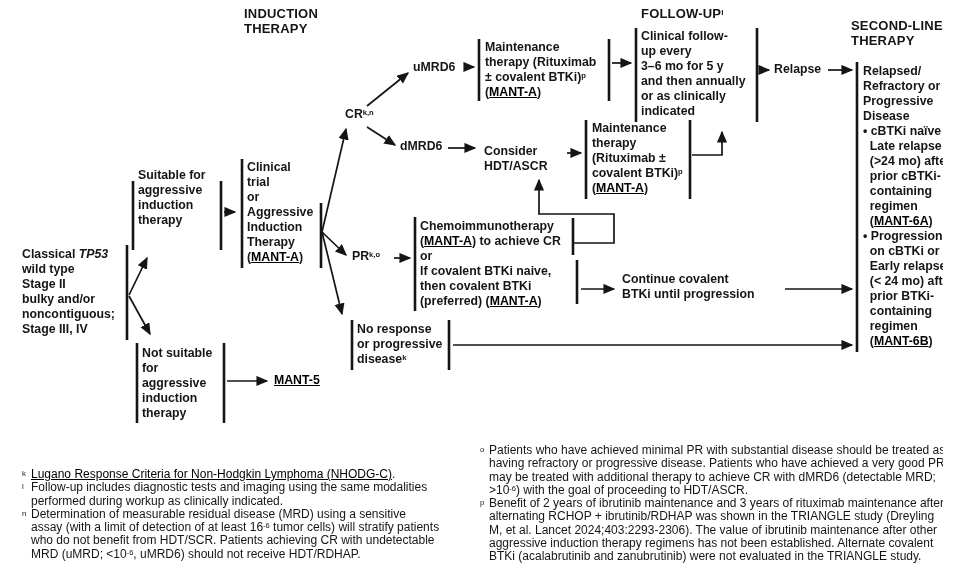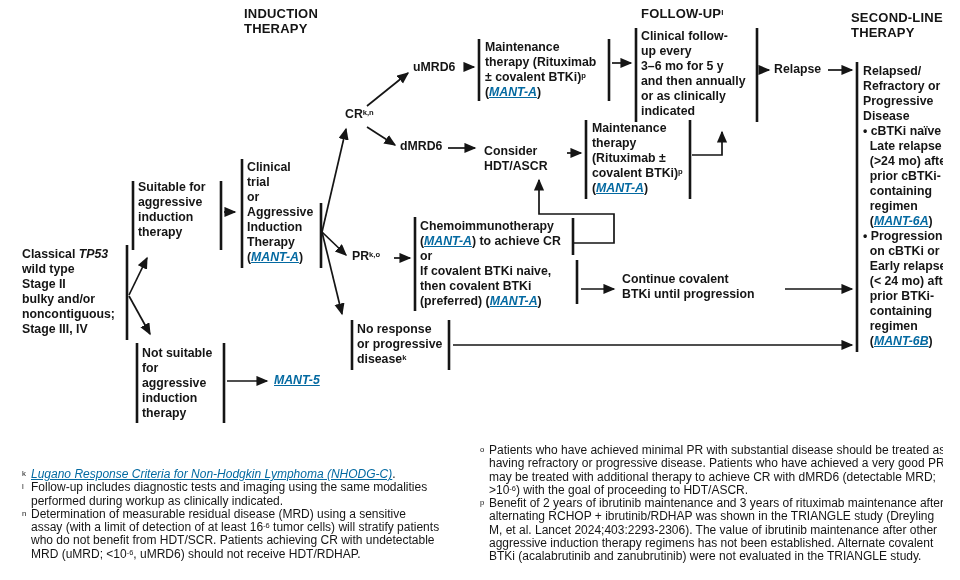--- a/index.html
+++ b/index.html
@@ -7,21 +7,21 @@
     position:relative;width:929px;height:580px;background:#ffffff;
     font-family:"Liberation Sans","DejaVu Sans",sans-serif;color:#151515;
     overflow:hidden;
     margin-left:14px;
   }
   svg.wires{position:absolute;left:0;top:0;}
   .pre{position:absolute;white-space:pre;}
   .nd{font-weight:bold;font-size:12.3px;line-height:15px;}
   .hd{font-weight:bold;font-size:13px;line-height:15px;letter-spacing:.2px;}
   sup{font-size:.62em;line-height:0;position:relative;top:-.38em;vertical-align:baseline;}
-  .link{color:#0369a1;text-decoration:underline;font-style:italic;}
+  .link{color:#000000;text-decoration:underline;}
   .fcol{position:absolute;font-weight:normal;}
   .fn{display:flex;align-items:flex-start;}
   .mk{flex:none;width:9px;font-size:7.8px;position:relative;top:1px;font-weight:normal;}
   .fn-text{white-space:pre;font-size:12px;line-height:13.3px;}
 </style>
 </head>
 <body>
 
 <div id="canvas">
 
@@ -73,30 +73,30 @@
       <line x1="380" y1="258" x2="396" y2="258" marker-end="url(#ah)"></line>
       <line x1="567" y1="289" x2="600" y2="289" marker-end="url(#ah)"></line>
       <line x1="771" y1="289" x2="838" y2="289" marker-end="url(#ah)"></line>
       <line x1="439" y1="345" x2="838" y2="345" marker-end="url(#ah)"></line>
     </g>
   </svg>
 
   <div class="pre hd" style="left:230px;top:6px">INDUCTION
 THERAPY</div>
   <div class="pre hd" style="left:627px;top:6px"><span>FOLLOW-UP</span><sup>l</sup></div>
-  <div class="pre hd" style="left:837px;top:10px">SECOND-LINE
+  <div class="pre hd" style="left:837px;top:18px">SECOND-LINE
 THERAPY</div>
 
   <div class="pre nd" style="left:8px;top:247px"><span>Classical </span><i>TP53</i><span>
 wild type
 Stage II
 bulky and/or
 noncontiguous;
 Stage III, IV</span></div>
-  <div class="pre nd" style="left:124px;top:180px">Suitable for
+  <div class="pre nd" style="left:124px;top:168px">Suitable for
 aggressive
 induction
 therapy</div>
   <div class="pre nd" style="left:128px;top:346px">Not suitable
 for
 aggressive
 induction
 therapy</div>
   <div class="pre nd" style="left:233px;top:160px"><span>Clinical
 trial

